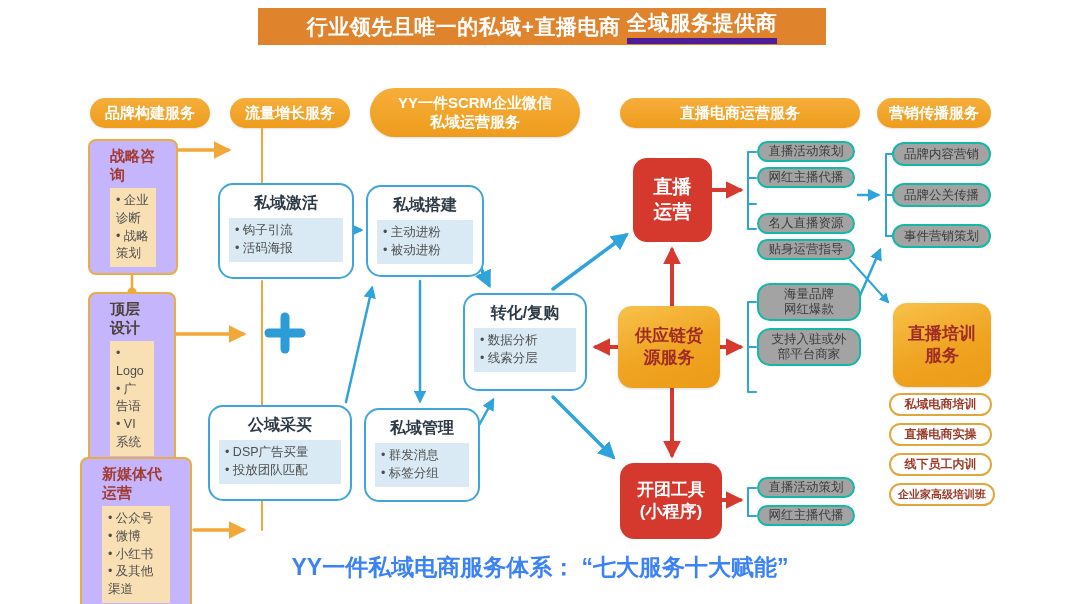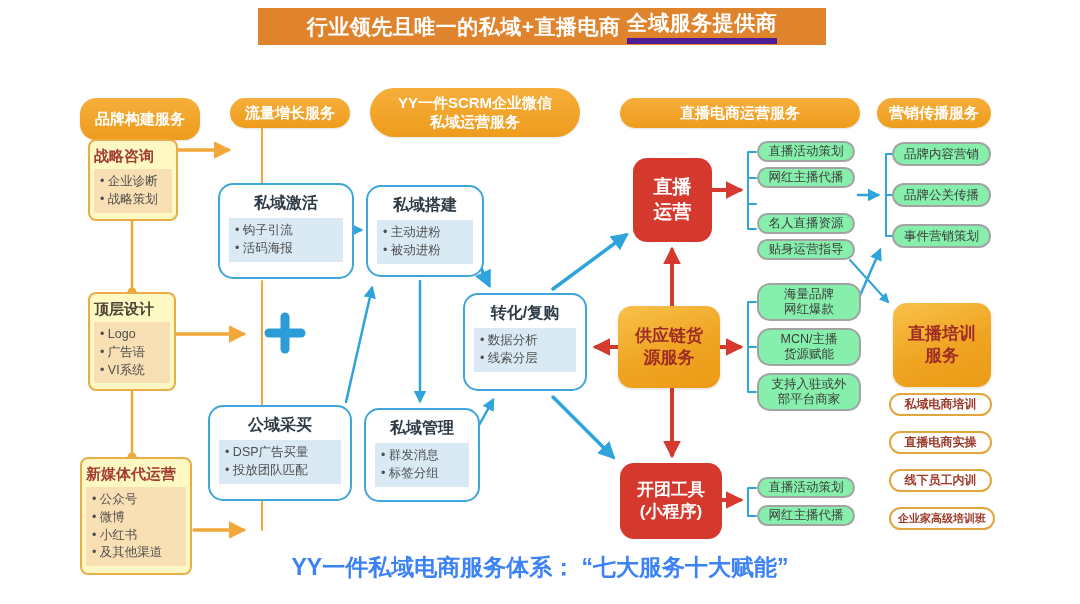--- a/index.html
+++ b/index.html
@@ -13,21 +13,21 @@
   .banner{left:258px;top:8px;width:568px;height:37px;background:#E0832D;color:#fff;
     display:flex;align-items:center;justify-content:center;font-size:21px;font-weight:bold;letter-spacing:.5px;}
   .banner .u{border-bottom:6px solid #4c1d95;margin-left:6px;padding-bottom:1px;}
 
   
   .hpill{background:linear-gradient(180deg,#F6AE3B,#EE9C1C);color:#fff;font-weight:bold;
     border-radius:16px;display:flex;flex-direction:column;align-items:center;justify-content:center;
     font-size:15px;line-height:1.25;text-align:center;box-shadow:0 1px 2px rgba(0,0,0,.12);}
 
   
-  .obox{border:2px solid #E9AC46;background:#fef9c3;border-radius:8px;padding:6px 4px;}
+  .obox{border:2px solid #E9AC46;background:#c4b5fd;border-radius:8px;padding:6px 20px;}
   .obox .t{font-size:15px;font-weight:bold;margin-bottom:3px;}
   .t-red{color:#A23B32;}
   .t-brn{color:#4E4238;}
   .items{font-size:12.5px;color:#4F4F4F;line-height:1.42;padding:4px 6px;}
   .obox .items{background:#F8DFB4;}
   .it::before{content:"• ";}
 
   
   .bbox{border:2px solid #3FA6DB;background:#fff;border-radius:15px;padding:8px 9px;text-align:center;}
   .bbox .t{font-size:16px;font-weight:bold;color:#2E3B46;margin-bottom:4px;}
@@ -37,21 +37,21 @@
   .rbox{background:#D5382D;border-radius:14px;color:#fff;font-weight:bold;text-align:center;
     display:flex;flex-direction:column;align-items:center;justify-content:center;line-height:1.3;}
 
   
   .gbox{background:linear-gradient(160deg,#F8C14A 0%,#EFA422 55%,#EC9B15 100%);border-radius:14px;
     color:#9E2B25;font-weight:bold;text-align:center;display:flex;flex-direction:column;align-items:center;
     justify-content:center;line-height:1.3;box-shadow:0 1px 3px rgba(0,0,0,.15);}
 
   
   .pgroup{display:flex;flex-direction:column;}
-  .bpill{border:2px solid #a3a3a3;border-radius:13px;background:#86efac;color:#3C3C3C;font-size:12.5px;
+  .bpill{border:2px solid #14b8a6;border-radius:13px;background:#a3a3a3;color:#3C3C3C;font-size:12.5px;
     display:flex;flex-direction:column;align-items:center;justify-content:center;line-height:1.2;text-align:center;}
   .opill{border:2px solid #E2A63E;border-radius:12px;background:#fff;color:#9C3A28;font-size:12px;font-weight:bold;
     display:flex;align-items:center;justify-content:center;text-align:center;}
 
   .footer{left:0;top:552px;width:1080px;text-align:center;font-size:23px;font-weight:bold;color:#3b82f6;}
 </style>
 </head>
 <body>
 
 <svg class="layer" width="1080" height="604" viewBox="0 0 1080 604">
@@ -111,21 +111,21 @@
     <line x1="618" y1="347" x2="596" y2="347" marker-end="url(#aR)"></line>
     <line x1="722" y1="500" x2="740" y2="500" marker-end="url(#aR)"></line>
   </g>
 </svg>
 
 <div class="abs node banner">
   <span>行业领先且唯一的私域+直播电商</span>
   <span class="u">全域服务提供商</span>
 </div>
 
-<div class="abs node hpill" style="left:80px;top:98px;width:120px;height:42px;">
+<div class="abs node hpill" style="left:90px;top:98px;width:120px;height:30px;">
   <div>品牌构建服务</div>
 </div>
 <div class="abs node hpill" style="left:230px;top:98px;width:120px;height:30px;">
   <div>流量增长服务</div>
 </div>
 <div class="abs node hpill" style="left:370px;top:88px;width:210px;height:49px;border-radius:25px;">
   <div>YY一件SCRM企业微信</div>
   <div>私域运营服务</div>
 </div>
 <div class="abs node hpill" style="left:620px;top:98px;width:240px;height:30px;">
@@ -215,44 +215,40 @@
   <div class="bpill" style="width:98px;height:21px;margin-top:20px;">名人直播资源</div>
   <div class="bpill" style="width:98px;height:21px;">贴身运营指导</div>
 </div>
 
 <div class="abs node pgroup" style="left:757px;top:283px;gap:7px;">
   <div class="bpill" style="width:104px;height:38px;">
     <div>海量品牌</div>
     <div>网红爆款</div>
   </div>
   <div class="bpill" style="width:104px;height:38px;">
-    <div>MCN/主播</div>
-    <div>货源赋能</div>
-  </div>
-  <div class="bpill" style="width:104px;height:38px;">
     <div>支持入驻或外</div>
     <div>部平台商家</div>
   </div>
 </div>
 
 <div class="abs node pgroup" style="left:757px;top:477px;gap:7px;">
   <div class="bpill" style="width:98px;height:21px;">直播活动策划</div>
   <div class="bpill" style="width:98px;height:21px;">网红主播代播</div>
 </div>
 
 <div class="abs node pgroup" style="left:892px;top:142px;gap:17px;">
   <div class="bpill" style="width:99px;height:24px;">品牌内容营销</div>
   <div class="bpill" style="width:99px;height:24px;">品牌公关传播</div>
   <div class="bpill" style="width:99px;height:24px;">事件营销策划</div>
 </div>
 
 <div class="abs node gbox" style="left:893px;top:303px;width:98px;height:84px;font-size:17px;">
   <div>直播培训</div>
   <div>服务</div>
 </div>
-<div class="abs node pgroup" style="left:889px;top:393px;gap:15px;">
+<div class="abs node pgroup" style="left:889px;top:393px;gap:7px;">
   <div class="opill" style="width:103px;height:23px;">私域电商培训</div>
   <div class="opill" style="width:103px;height:23px;">直播电商实操</div>
   <div class="opill" style="width:103px;height:23px;">线下员工内训</div>
   <div class="opill" style="width:106px;height:23px;font-size:11px;">企业家高级培训班</div>
 </div>
 
 <div class="abs node footer">YY一件私域电商服务体系： “七大服务十大赋能”</div>
 
 </body></html>

